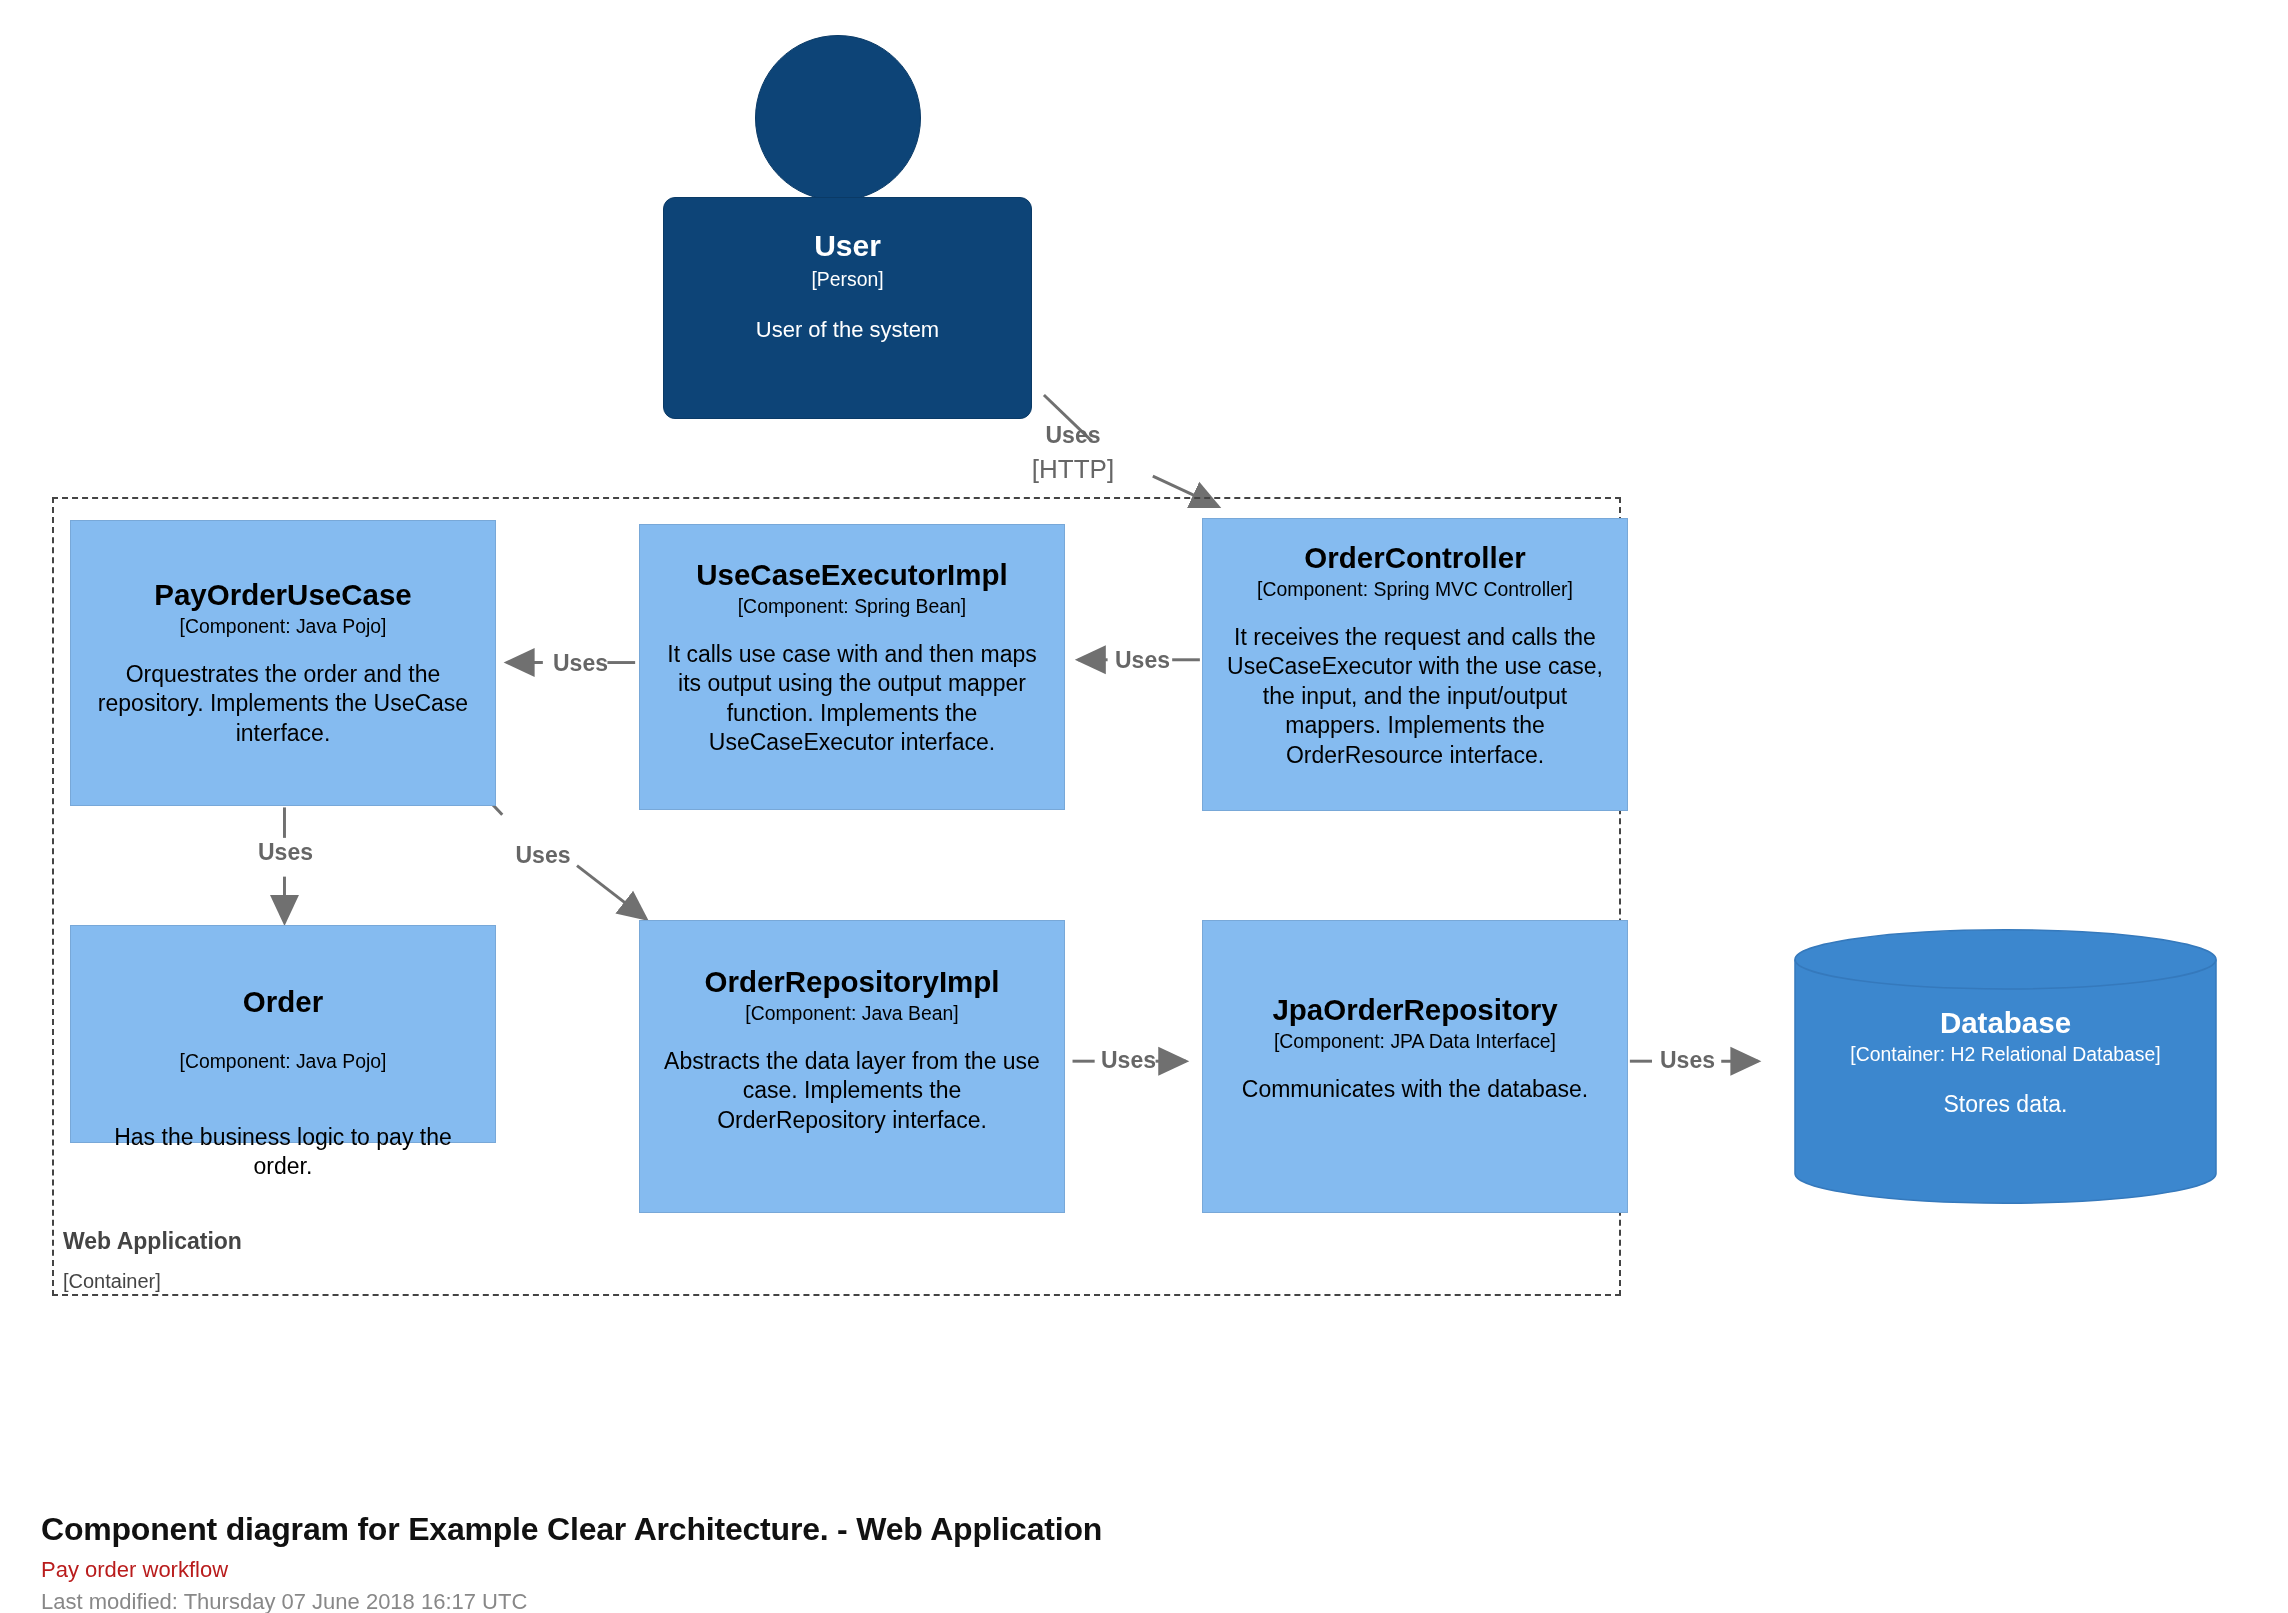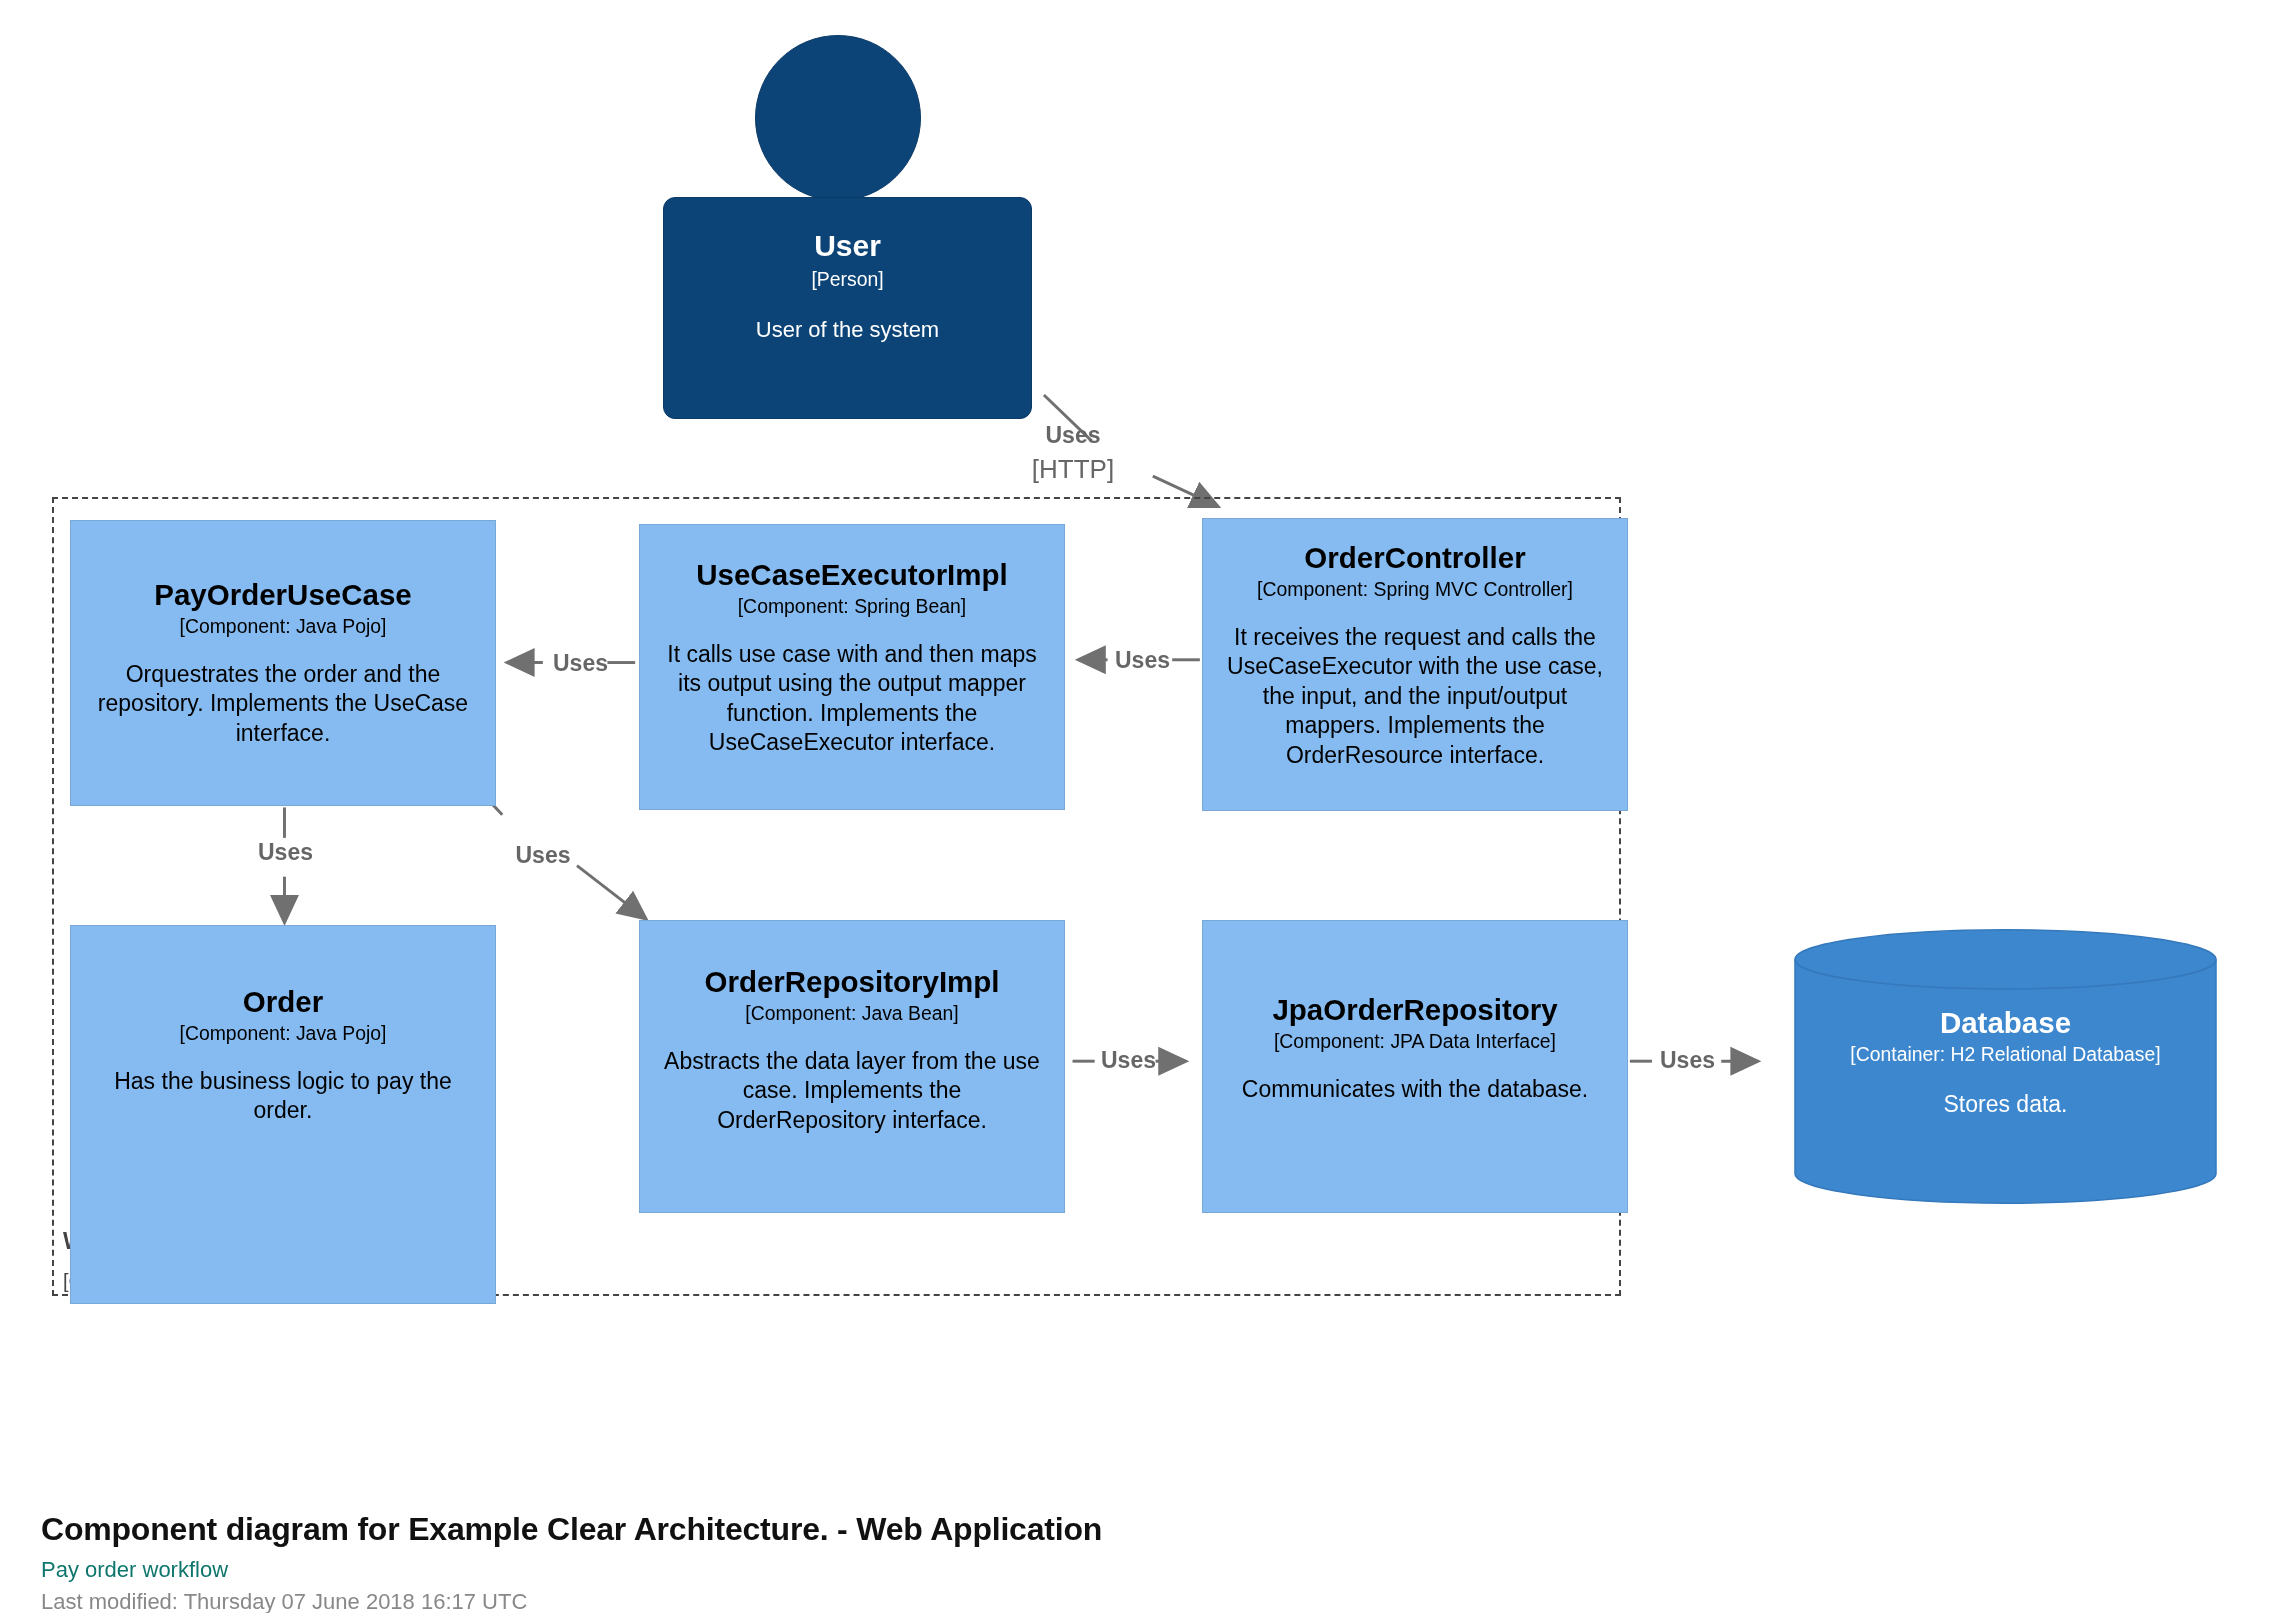--- a/index.html
+++ b/index.html
@@ -191,21 +191,21 @@
   }
   .diagram-title {
     font-size: 32px;
     font-weight: bold;
     color: #111111;
     line-height: 1.2;
     letter-spacing: -0.2px;
   }
   .diagram-sub {
     font-size: 22px;
-    color: #0f766e;
+    color: #b91c1c;
     line-height: 1.35;
     margin-top: 6.5px;
   }
   .diagram-modified {
     font-size: 22px;
     color: #888888;
     line-height: 1.35;
     margin-top: 2.8px;
   }
 </style>
@@ -283,21 +283,21 @@
     <div class="c-tech">[Component: Spring Bean]</div>
     <div class="c-desc">It calls use case with and then maps its output using the output mapper function. Implements the UseCaseExecutor interface.</div>
   </div>
 
   <div class="component" style="left:1202px; top:518px; width:426px; height:293px; padding-top:22px;">
     <div class="c-name">OrderController</div>
     <div class="c-tech">[Component: Spring MVC Controller]</div>
     <div class="c-desc">It receives the request and calls the UseCaseExecutor with the use case, the input, and the input/output mappers. Implements the OrderResource interface.</div>
   </div>
 
-  <div class="component" style="left:70px; top:925px; width:426px; height:379px; padding-top:59px;">
+  <div class="component" style="left:70px; top:925px; width:426px; height:218px; padding-top:59px;gap:28px;">
     <div class="c-name">Order</div>
     <div class="c-tech">[Component: Java Pojo]</div>
     <div class="c-desc">Has the business logic to pay the order.</div>
   </div>
 
   <div class="component" style="left:639px; top:920px; width:426px; height:293px; padding-top:44px;">
     <div class="c-name">OrderRepositoryImpl</div>
     <div class="c-tech">[Component: Java Bean]</div>
     <div class="c-desc">Abstracts the data layer from the use case. Implements the OrderRepository interface.</div>
   </div>

